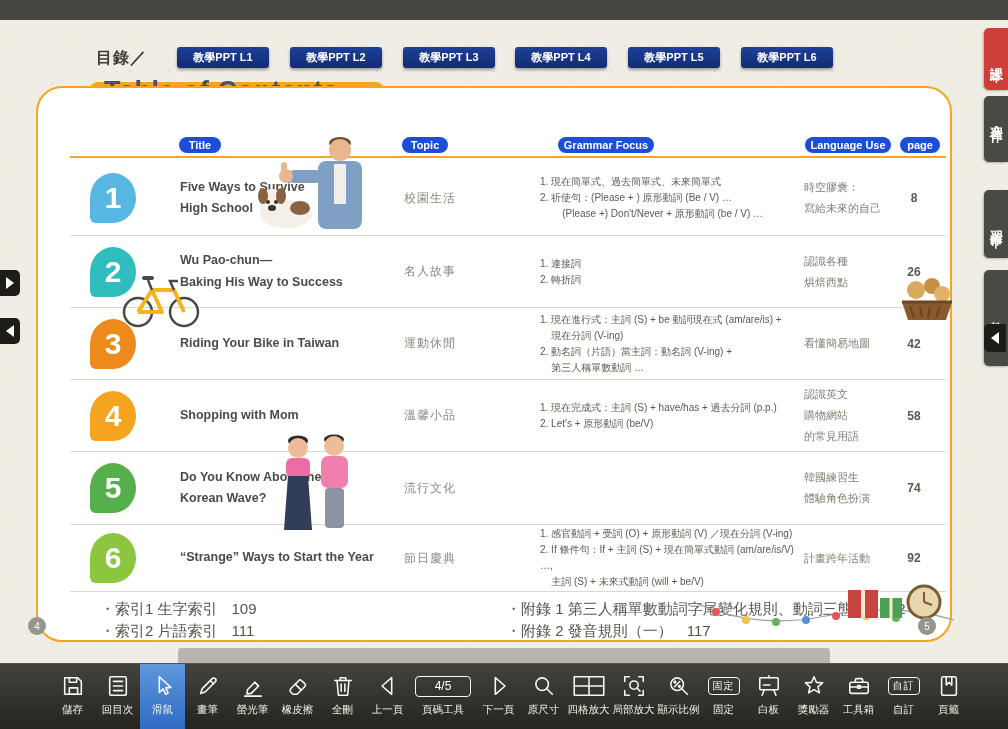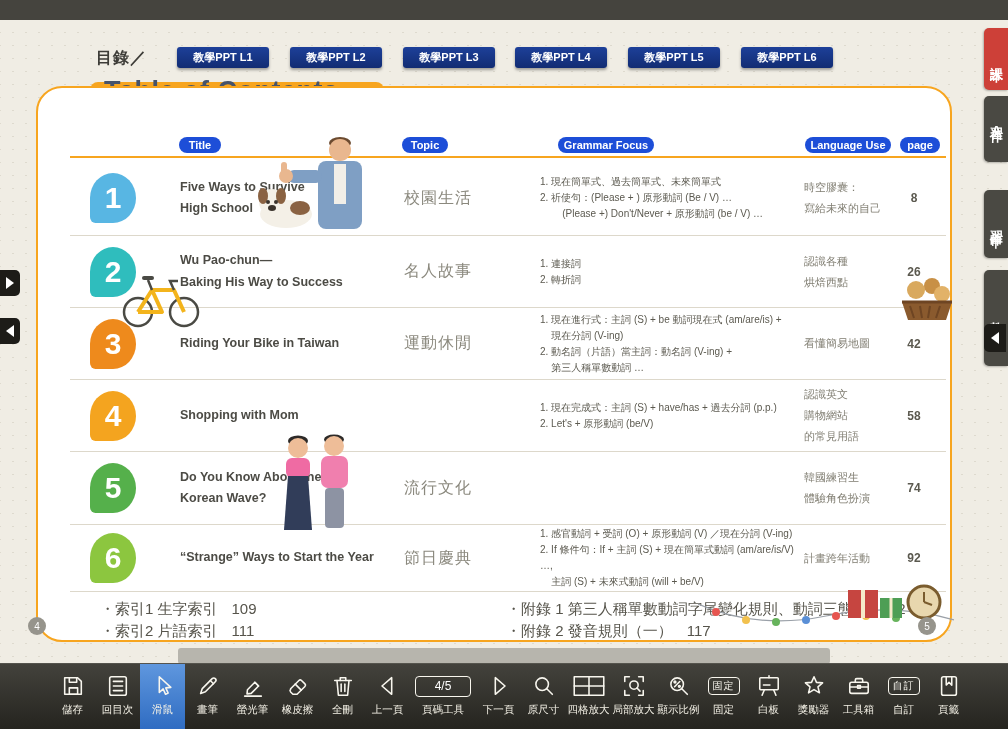--- a/index.html
+++ b/index.html
@@ -40,21 +40,21 @@
   .col-title    { left:142px; width:205px; }
   .col-topic    { left:366px; width:82px; }
   .col-grammar  { left:502px; width:262px; }
   .col-language { left:766px; width:96px; }
   .col-page     { left:854px; width:44px; justify-content:center; }
 
   .numblob { width:46px; height:50px; border-radius:50% 50% 50% 12%;
     display:flex; align-items:center; justify-content:center; color:#fff; font-size:30px; font-weight:bold; }
 
   .title-text    { font-size:12.5px; font-weight:bold; color:#4c4b45; line-height:1.7; white-space:pre-wrap; }
-  .topic-text    { font-size:16px; color:#8b897e; letter-spacing:1px; }
+  .topic-text    { font-size:12px; color:#8b897e; letter-spacing:1px; }
   .grammar-text  { font-size:10px; color:#5b594f; line-height:1.6; white-space:pre-wrap; }
   .language-text { font-size:11px; color:#807e72; line-height:1.9; white-space:pre-wrap; }
   .page-text     { font-size:12px; color:#5b594f; font-weight:bold; }
 
   .index-line { position:absolute; font-size:15px; color:#56544b; font-weight:normal; white-space:nowrap; }
   .index-line .pg { margin-left:14px; }
 
   .deco { position:absolute; }
 
   
@@ -193,20 +193,23 @@
           <div class="page-text">42</div>
         </div>
     </div>
 
     <div class="row" style="top:292px;height:71px">
       <div class="col col-num">
           <div class="numblob" style="background-color: rgb(244, 164, 31);">4</div>
         </div>
       <div class="col col-title">
           <div class="title-text">Shopping with Mom</div>
+        </div>
+      <div class="col col-topic">
+          <div class="topic-text">溫馨小品</div>
         </div>
       <div class="col col-grammar">
           <div class="grammar-text">1. 現在完成式：主詞 (S) + have/has + 過去分詞 (p.p.)
 2. Let's + 原形動詞 (be/V)</div>
         </div>
       <div class="col col-language">
           <div class="language-text">認識英文
 購物網站
 的常見用語</div>
         </div>

